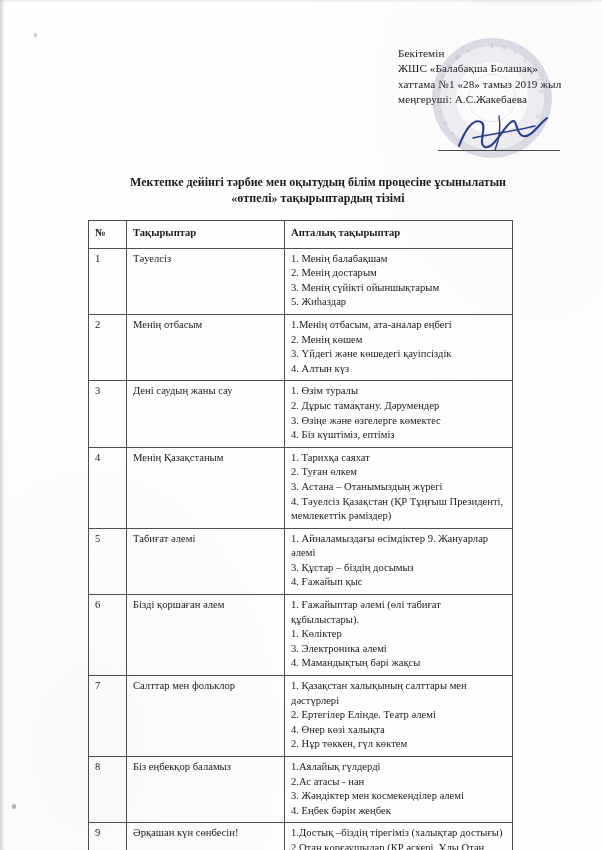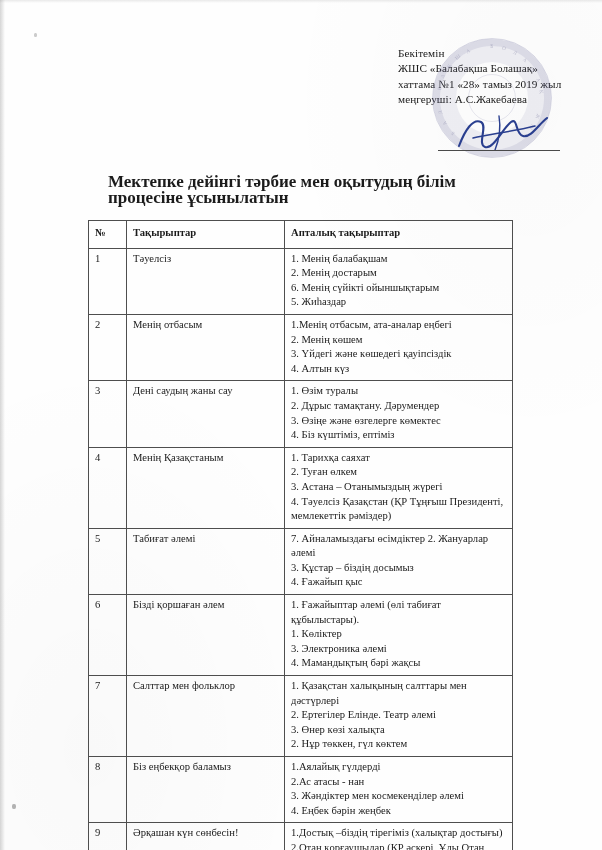--- a/index.html
+++ b/index.html
@@ -121,23 +121,23 @@
     height: 0;
     border-top: 1.1px solid #4a4a4a;
   }
 
   
   .doc-title {
     position: absolute;
     left: 108px;
     top: 174px;
     width: 420px;
-    text-align: left;
+    text-align: center;
     font-weight: bold;
-    font-size: 17px;
+    font-size: 12px;
     line-height: 16.4px;
   }
 
   
   .tbl-wrap {
     position: absolute;
     left: 88px;
     top: 220px;
     width: 424px;
   }
@@ -219,20 +219,21 @@
   <svg class="signature" viewBox="0 0 96 42">
     <path d="M4 34 C10 18, 18 6, 26 10 C33 14, 22 32, 30 35 C38 38, 48 16, 56 10
              C63 5, 60 22, 68 24 C76 26, 84 12, 92 6" fill="none" stroke="#2a3f8f" stroke-width="2.1" stroke-linecap="round"></path>
     <path d="M18 26 C34 22, 56 20, 80 14" fill="none" stroke="#2a3f8f" stroke-width="1.5" stroke-linecap="round"></path>
     <path d="M44 4 C46 16, 44 28, 40 38" fill="none" stroke="#2a3f8f" stroke-width="1.4" stroke-linecap="round"></path>
   </svg>
   <div class="sig-line"></div>
 
   <div class="doc-title">
     <div>Мектепке дейінгі тәрбие мен оқытудың  білім процесіне ұсынылатын</div>
+    <div>«өтпелі» тақырыптардың тізімі</div>
   </div>
 
   <div class="tbl-wrap">
     <table class="topics">
       <colgroup>
         <col class="c-num">
           <col class="c-top">
           <col class="c-week">
       </colgroup>
       <thead>
@@ -243,21 +244,21 @@
         </tr>
       </thead>
       <tbody id="topics-body">
           <tr>
             <td class="num">1</td>
             <td>Тәуелсіз</td>
             <td class="week">
               <ul>
                 <li>1. Менің балабақшам</li>
                 <li>2. Менің достарым</li>
-                <li>6. Менің сүйікті ойыншықтарым</li>
+                <li>3. Менің сүйікті ойыншықтарым</li>
                 <li>5. Жиһаздар</li>
               </ul>
             </td>
           </tr>
           <tr>
             <td class="num">2</td>
             <td>Менің отбасым</td>
             <td class="week">
               <ul>
                 <li>1.Менің отбасым, ата-аналар еңбегі</li>
@@ -289,21 +290,21 @@
                 <li>3. Астана – Отанымыздың жүрегі</li>
                 <li>4. Тәуелсіз Қазақстан (ҚР Тұңғыш Президенті, мемлекеттік рәміздер)</li>
               </ul>
             </td>
           </tr>
           <tr>
             <td class="num">5</td>
             <td>Табиғат әлемі</td>
             <td class="week">
               <ul>
-                <li>7. Айналамыздағы өсімдіктер 2. Жануарлар әлемі</li>
+                <li>1. Айналамыздағы өсімдіктер 9. Жануарлар әлемі</li>
                 <li>3. Құстар – біздің досымыз</li>
                 <li>4. Ғажайып қыс</li>
               </ul>
             </td>
           </tr>
           <tr>
             <td class="num">6</td>
             <td>Бізді қоршаған әлем</td>
             <td class="week">
               <ul>
@@ -314,21 +315,21 @@
               </ul>
             </td>
           </tr>
           <tr>
             <td class="num">7</td>
             <td>Салттар мен фольклор</td>
             <td class="week">
               <ul>
                 <li>1. Қазақстан халықының салттары мен дәстүрлері</li>
                 <li>2. Ертегілер Елінде. Театр әлемі</li>
-                <li>3. Өнер көзі халықта</li>
+                <li>4. Өнер көзі халықта</li>
                 <li>2. Нұр төккен, гүл көктем</li>
               </ul>
             </td>
           </tr>
           <tr>
             <td class="num">8</td>
             <td>Біз еңбекқор баламыз</td>
             <td class="week">
               <ul>
                 <li>1.Аялайық гүлдерді</li>

